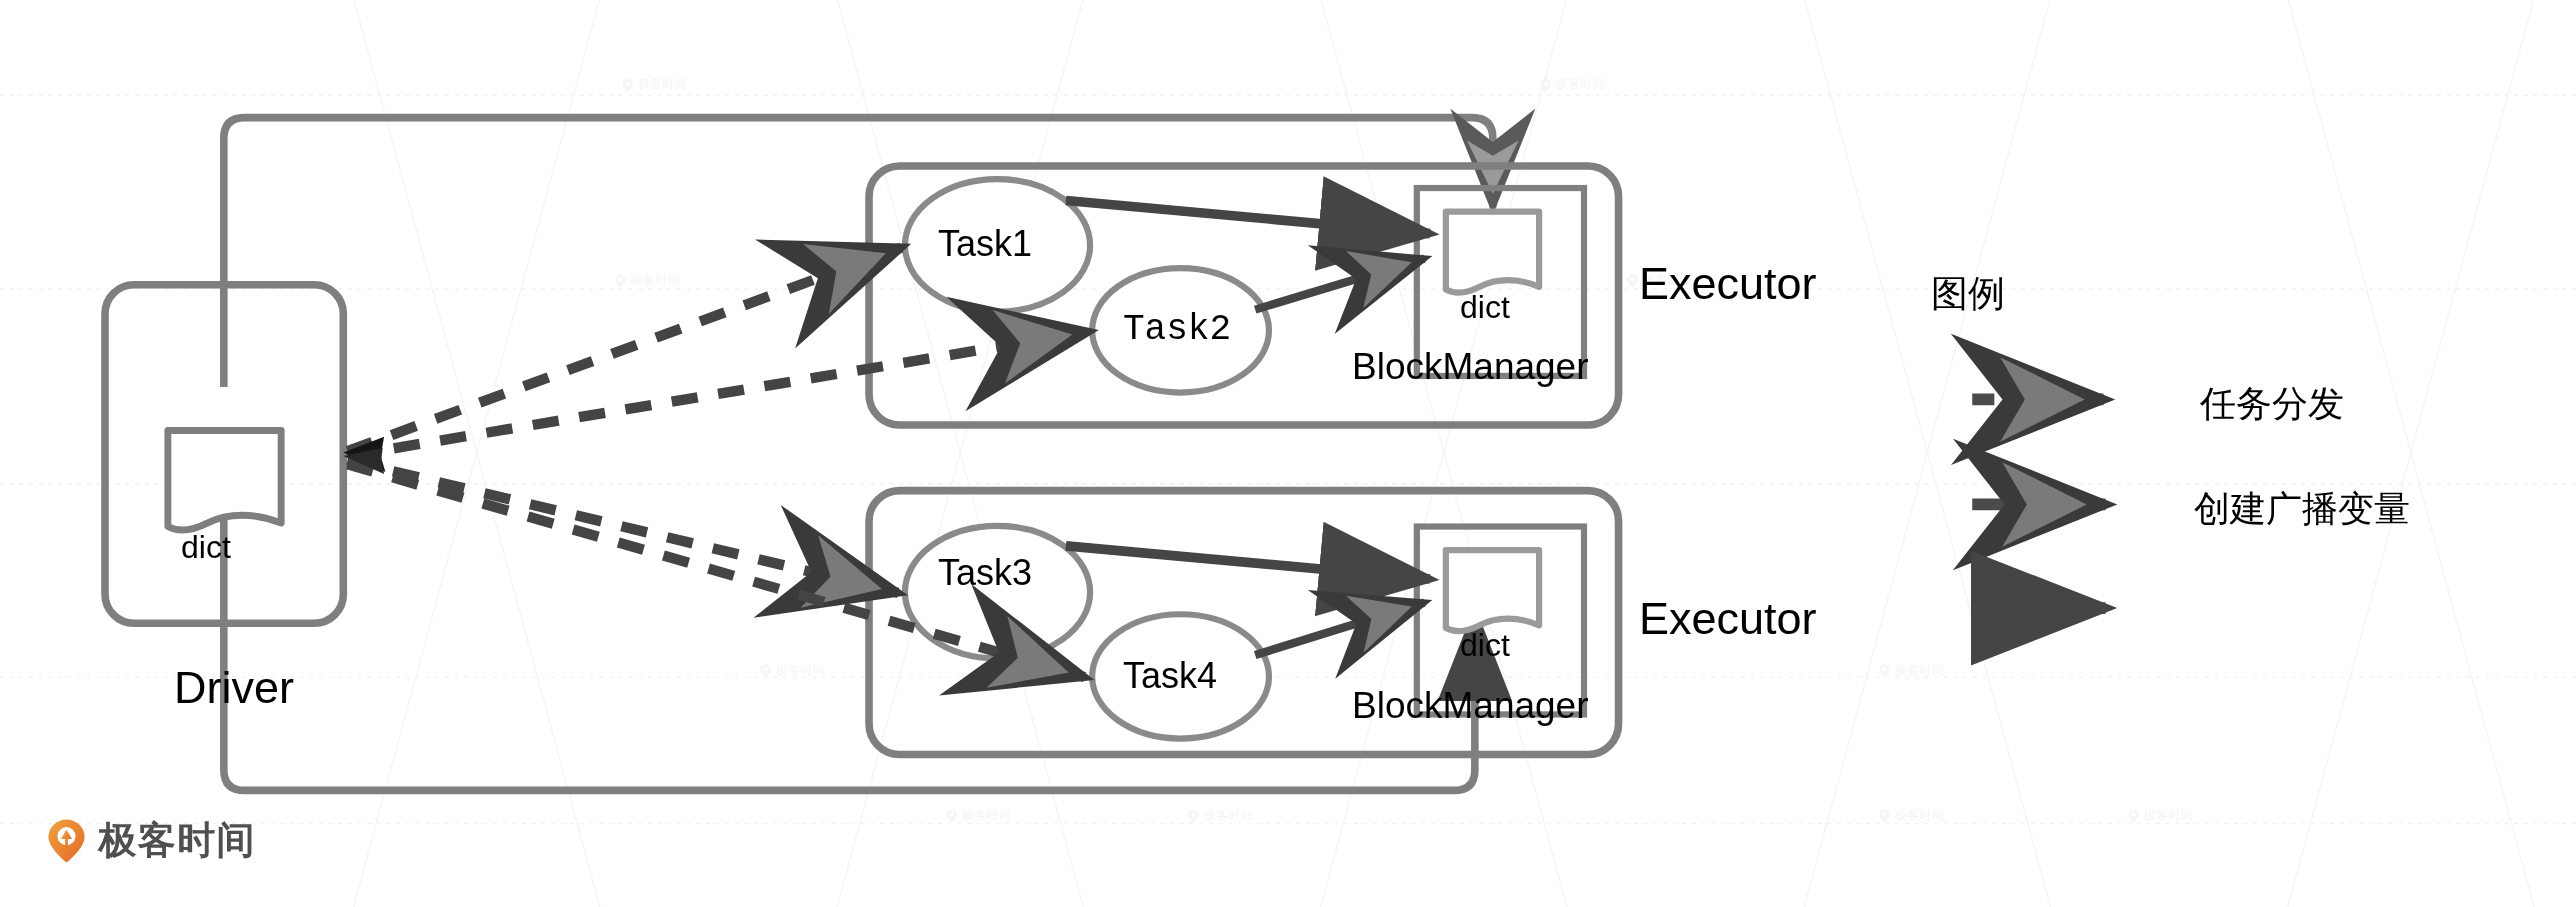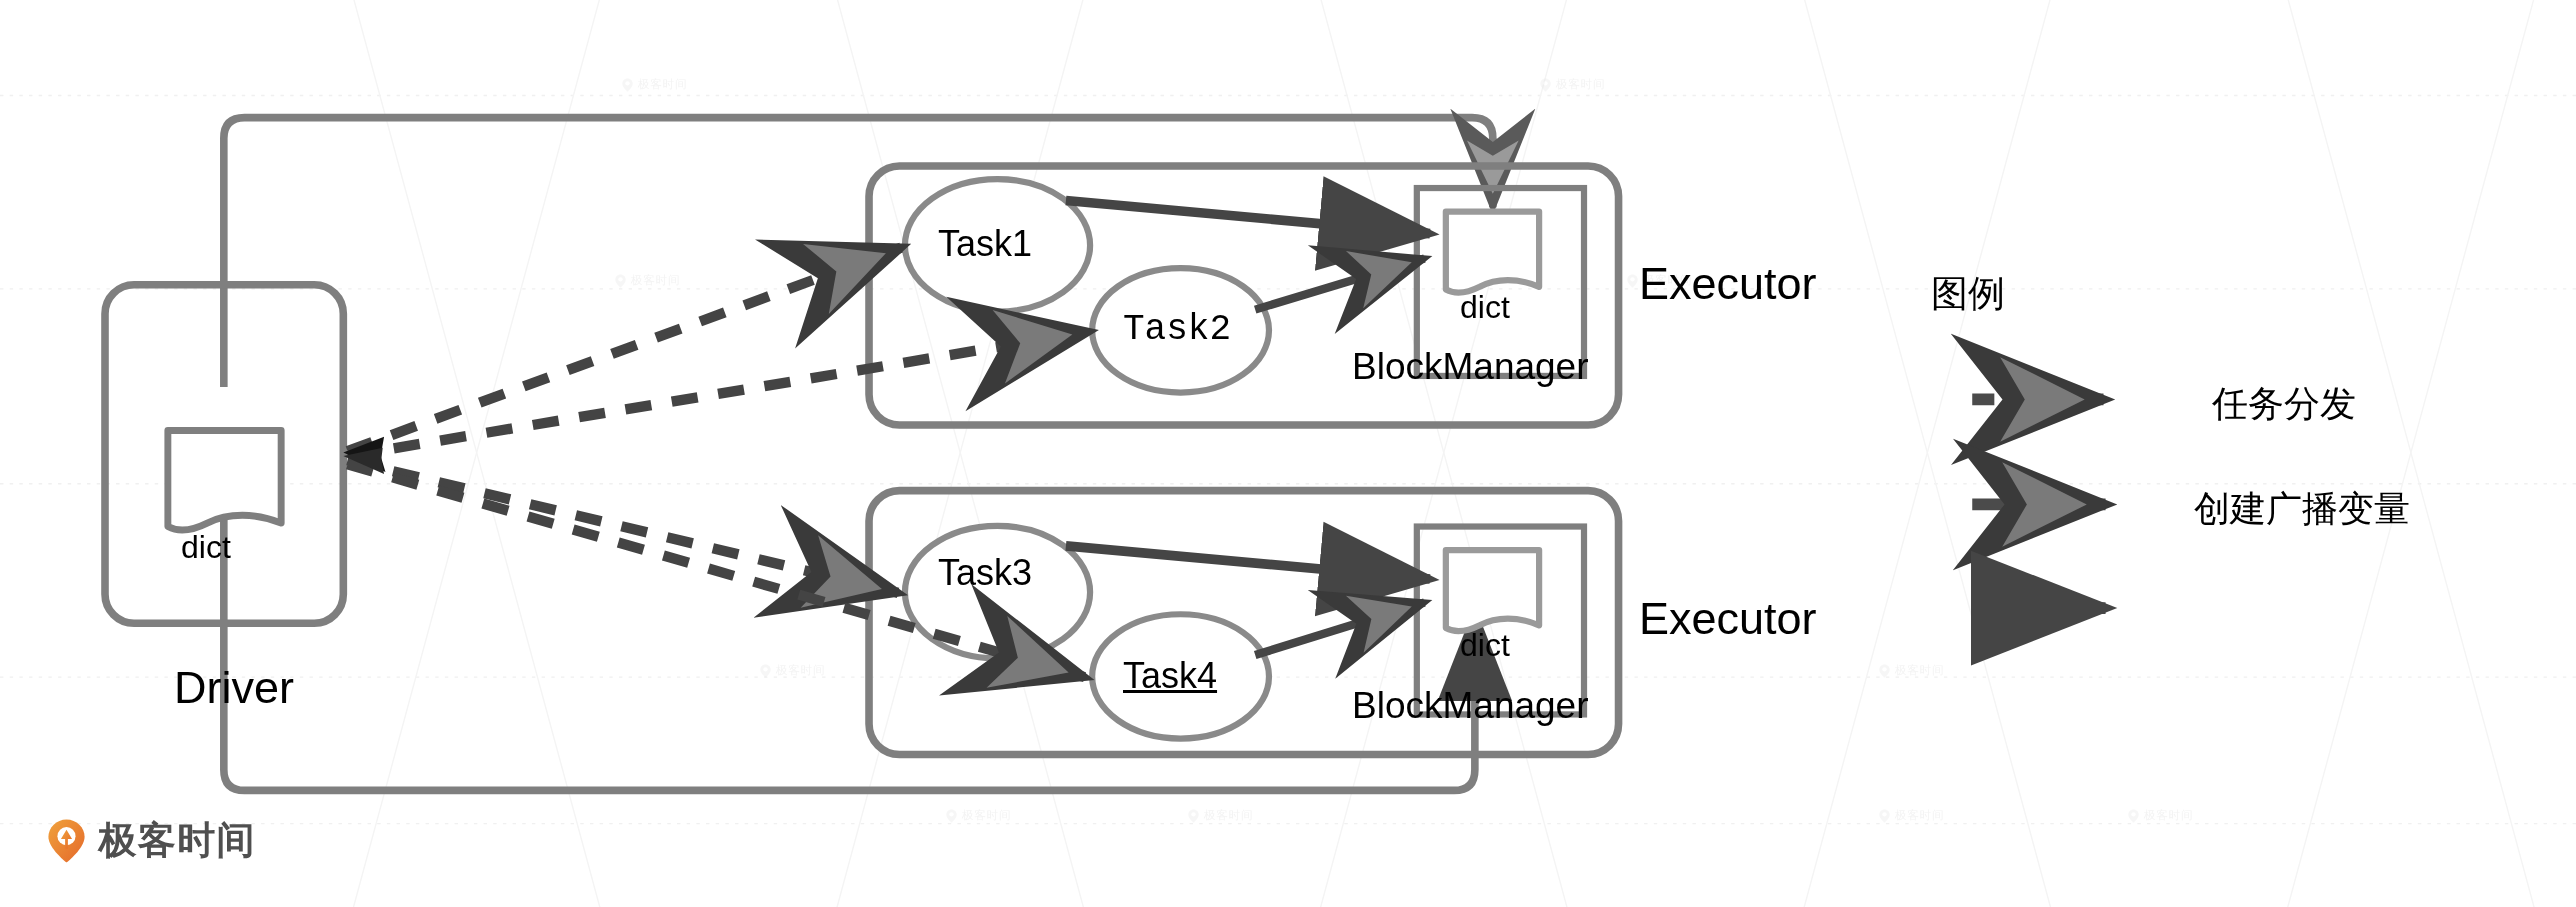--- a/index.html
+++ b/index.html
@@ -216,27 +216,27 @@
   <div class="lbl lbl-dict" style="left:181px;top:529px;">dict</div>
   <div class="lbl lbl-big" style="left:174px;top:662px;">Driver</div>
 
   <div class="lbl lbl-task" style="left:938px;top:223px;">Task1</div>
   <div class="lbl lbl-task" style="left:1123px;top:309px;font-family:Liberation Mono, monospace;">Task2</div>
   <div class="lbl lbl-dict" style="left:1460px;top:289px;">dict</div>
   <div class="lbl lbl-bm" style="left:1352px;top:346px;">BlockManager</div>
   <div class="lbl lbl-big" style="left:1639px;top:258px;">Executor</div>
 
   <div class="lbl lbl-task" style="left:938px;top:552px;">Task3</div>
-  <div class="lbl lbl-task" style="left:1123px;top:655px;text-decoration:underline;">Task4</div>
+  <div class="lbl lbl-task" style="left:1123px;top:655px;">Task4</div>
   <div class="lbl lbl-dict" style="left:1460px;top:627px;">dict</div>
   <div class="lbl lbl-bm" style="left:1352px;top:685px;">BlockManager</div>
   <div class="lbl lbl-big" style="left:1639px;top:593px;">Executor</div>
 
   <div class="lbl lbl-legend-title" style="left:1931px;top:269px;">图例</div>
-  <div class="lbl lbl-cn" style="left:2200px;top:380px;margin-left:12px;">任务分发</div>
+  <div class="lbl lbl-cn" style="left:2200px;top:380px;">任务分发</div>
   <div class="lbl lbl-cn" style="left:2194px;top:485px;">创建广播变量</div>
 
   <div id="brand">
     <svg class="pin" viewBox="0 0 56 66">
       <defs>
         <linearGradient id="gtg" x1="0" y1="0" x2="1" y2="1">
           <stop offset="0%" stop-color="#f0a23c"></stop>
           <stop offset="100%" stop-color="#e4682a"></stop>
         </linearGradient>
       </defs>

